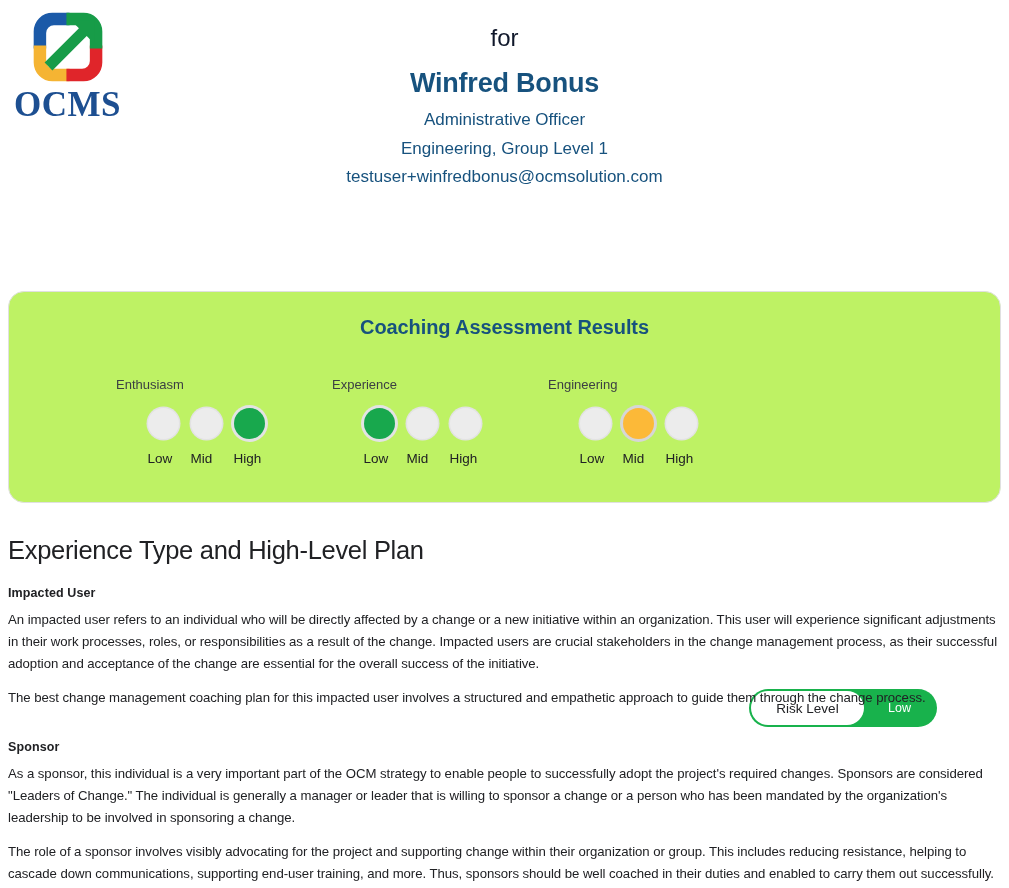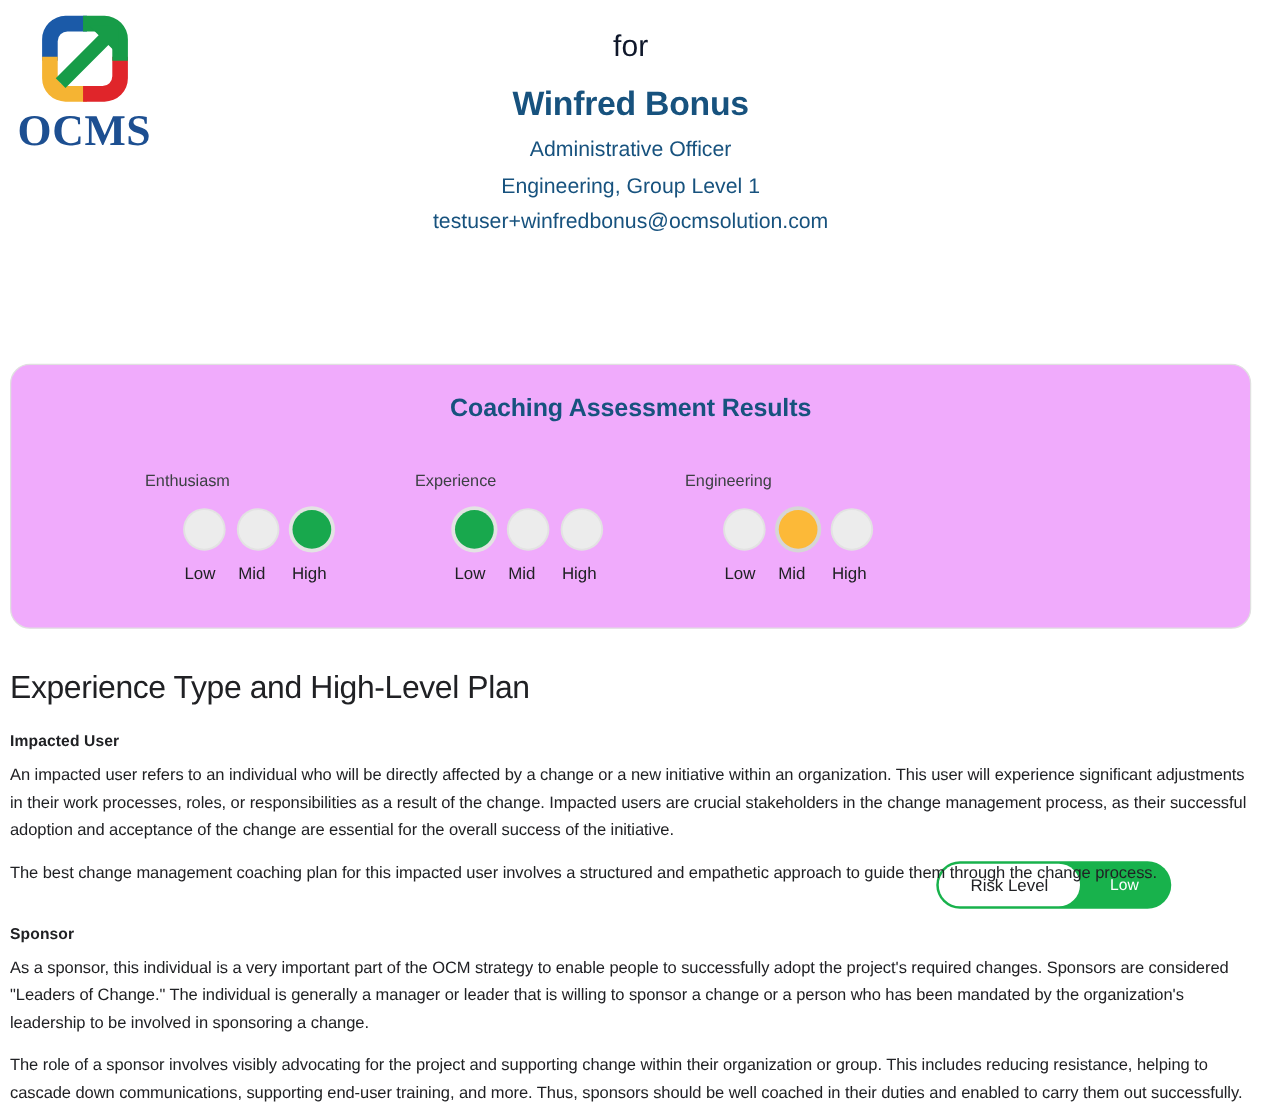--- a/index.html
+++ b/index.html
@@ -88,21 +88,21 @@
   
   .assessment-card {
     position: absolute;
     left: 8px;
     top: 291px;
     width: 993px;
     height: 212px;
     box-sizing: border-box;
     border: 1px solid #e0e0e0;
     border-radius: 16px;
-    background: #f0abfc;
+    background: #bef264;
   }
   .card-title {
     text-align: center;
     font-size: 20px;
     font-weight: 600;
     color: #17527e;
     margin-top: 24px;
     letter-spacing: -0.1px;
   }
 

